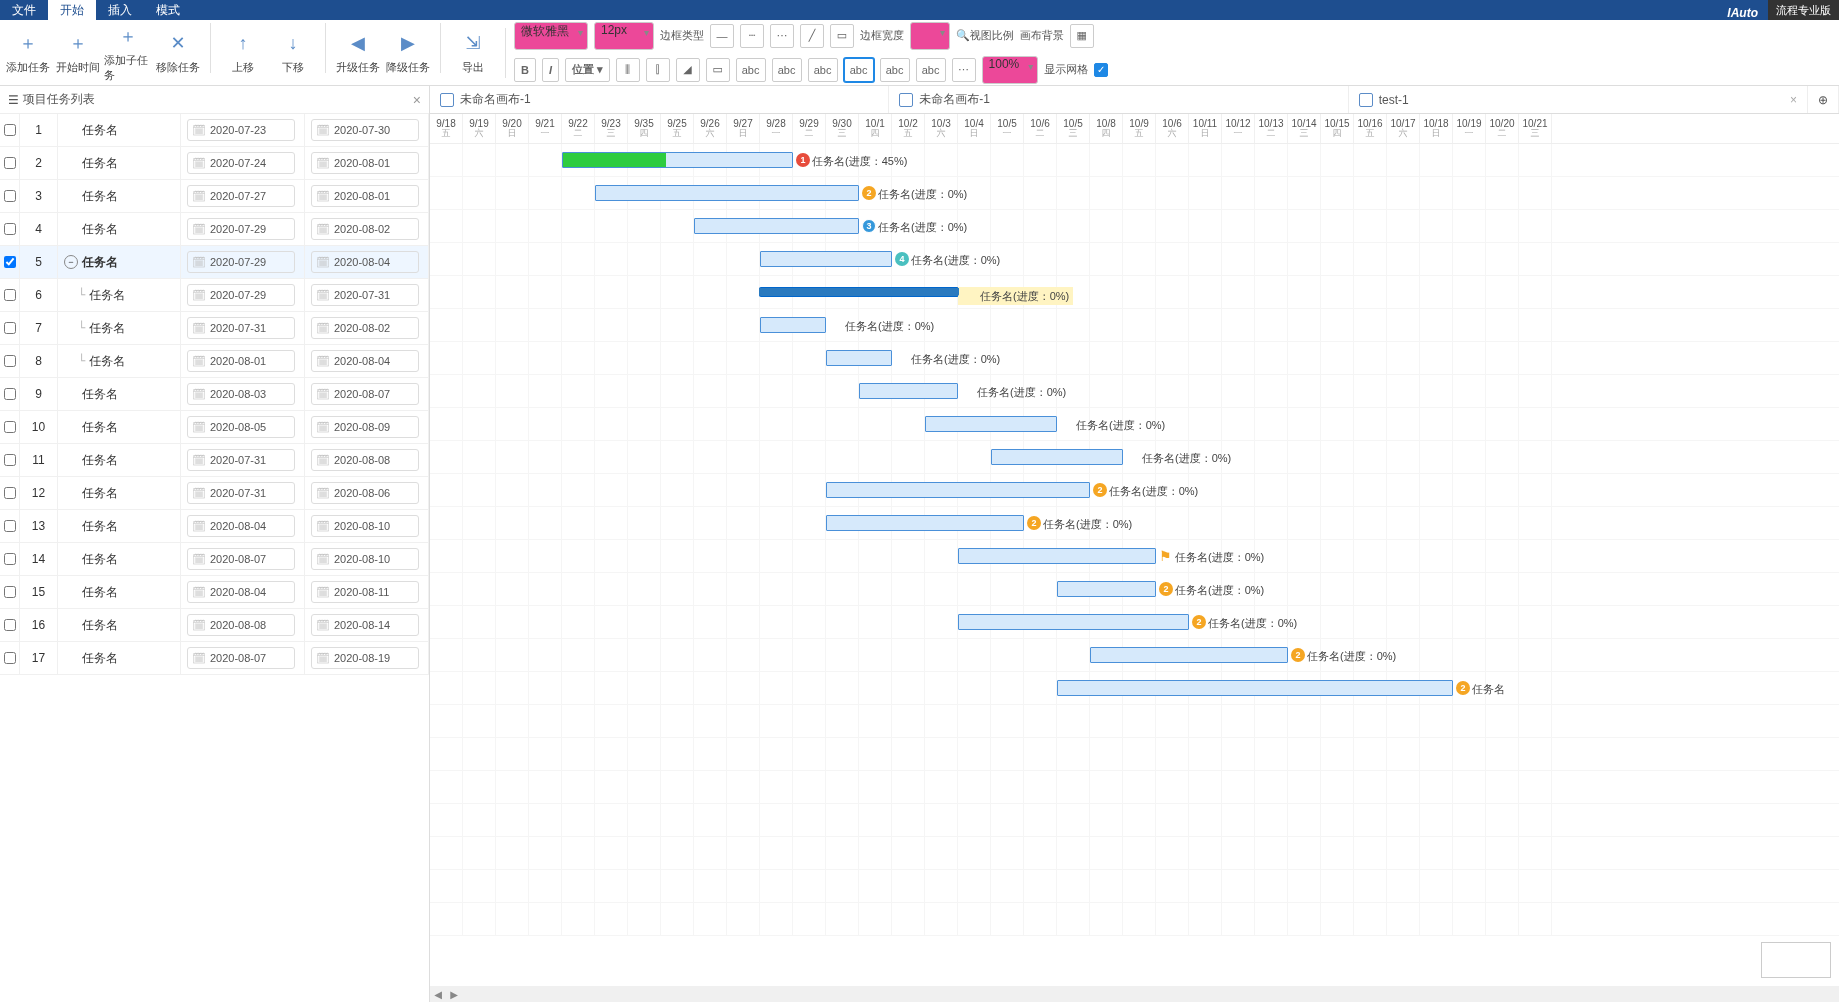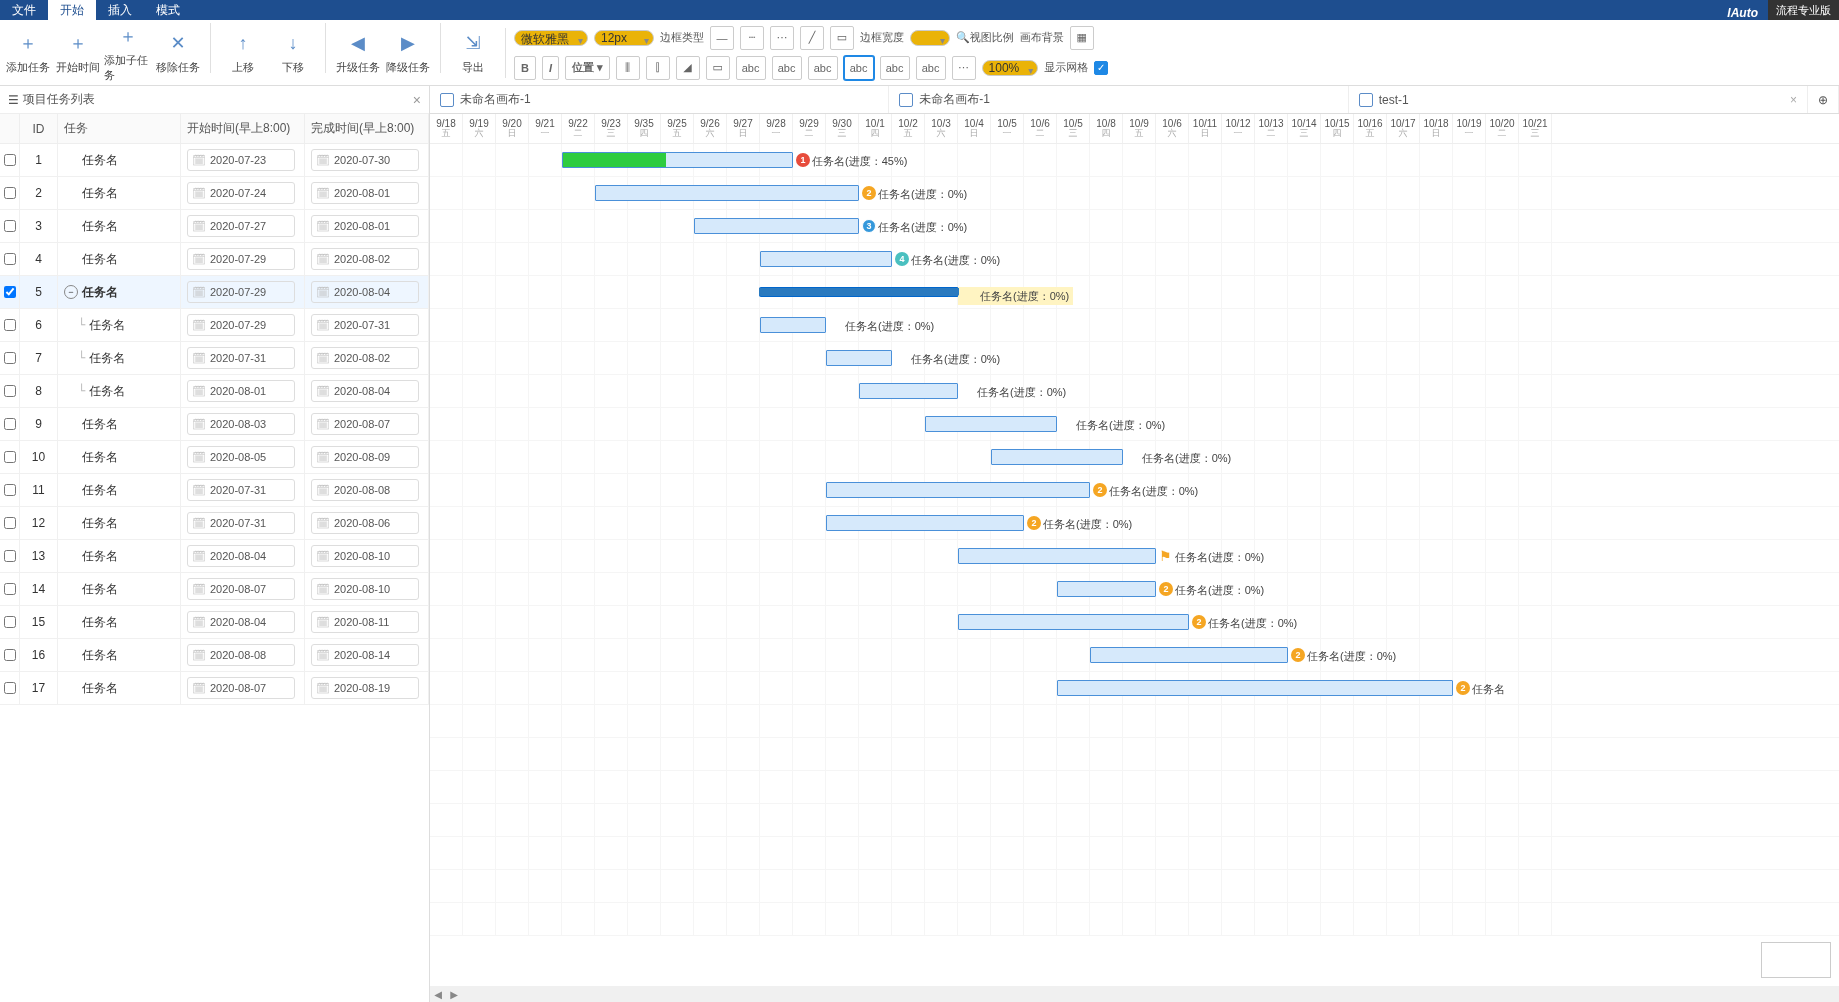--- a/index.html
+++ b/index.html
@@ -15,21 +15,21 @@
 
 
 .ribbon { height: 66px; background: #fff; border-bottom: 1px solid #ddd; display: flex; align-items: center; padding: 0 4px; gap: 2px; }
 .ribbon-group { display: flex; gap: 2px; }
 .ribbon-btn { display: flex; flex-direction: column; align-items: center; justify-content: center; width: 48px; height: 60px; cursor: pointer; border-radius: 2px; }
 .ribbon-btn .ic { width: 26px; height: 26px; display: flex; align-items: center; justify-content: center; color: #5b8cc7; font-size: 18px; }
 .ribbon-btn .lbl { font-size: 11px; color: #444; margin-top: 4px; }
 .ribbon-sep { width: 1px; height: 50px; background: #e0e0e0; margin: 0 6px; }
 .ribbon-right { display: flex; flex-direction: column; gap: 6px; padding: 4px 0; }
 .rr-row { display: flex; align-items: center; gap: 6px; }
-.rr-select { height: 16px; border: 1px solid #ccc; background: #eab308; padding: 0 18px 0 6px; font-size: 12px; position: relative; border-radius: 8px; min-width: 60px; }
+.rr-select { height: 28px; border: 1px solid #ccc; background: #ec4899; padding: 0 18px 0 6px; font-size: 12px; position: relative; border-radius: 3px; min-width: 60px; }
 .rr-select::after { content: "▾"; position: absolute; right: 4px; top: 4px; color: #888; font-size: 10px; }
 .rr-label { font-size: 11px; color: #555; }
 .rr-btn { width: 24px; height: 24px; border: 1px solid #ccc; display: flex; align-items: center; justify-content: center; border-radius: 2px; cursor: pointer; font-size: 11px; color: #666; background: #fff; }
 .rr-btn.wide { width: auto; padding: 0 6px; font-weight: bold; }
 .rr-btn.shape { width: 30px; }
 .rr-btn.shape.sel { border-color: #1e88e5; box-shadow: 0 0 0 1px #1e88e5; }
 .checkbox { width: 14px; height: 14px; border: 1px solid #1e88e5; border-radius: 2px; display: inline-flex; align-items: center; justify-content: center; background: #1e88e5; color: #fff; font-size: 10px; }
 
 
 .workarea { display: flex; height: calc(100vh - 86px); }
@@ -184,27 +184,20 @@
 </div>
 
 <div class="workarea">
 
   <div class="left-panel">
     <div class="panel-title">
       <span>☰</span>
       <span>项目任务列表</span>
       <span class="close">×</span>
     </div>
-    <div class="task-header">
-      <div class="col-chk"></div>
-      <div class="col-id">ID</div>
-      <div class="col-name">任务</div>
-      <div class="col-start">开始时间(早上8:00)</div>
-      <div class="col-end">完成时间(早上8:00)</div>
-    </div>
     <div class="task-rows" id="task-rows">
         <div class="task-row">
     <div class="col-chk">
             <input type="checkbox" style="">
           </div>
     <div class="col-id">1</div>
     <div class="col-name">
             <span class="indent">任务名</span>
           </div>
     <div class="col-start">

